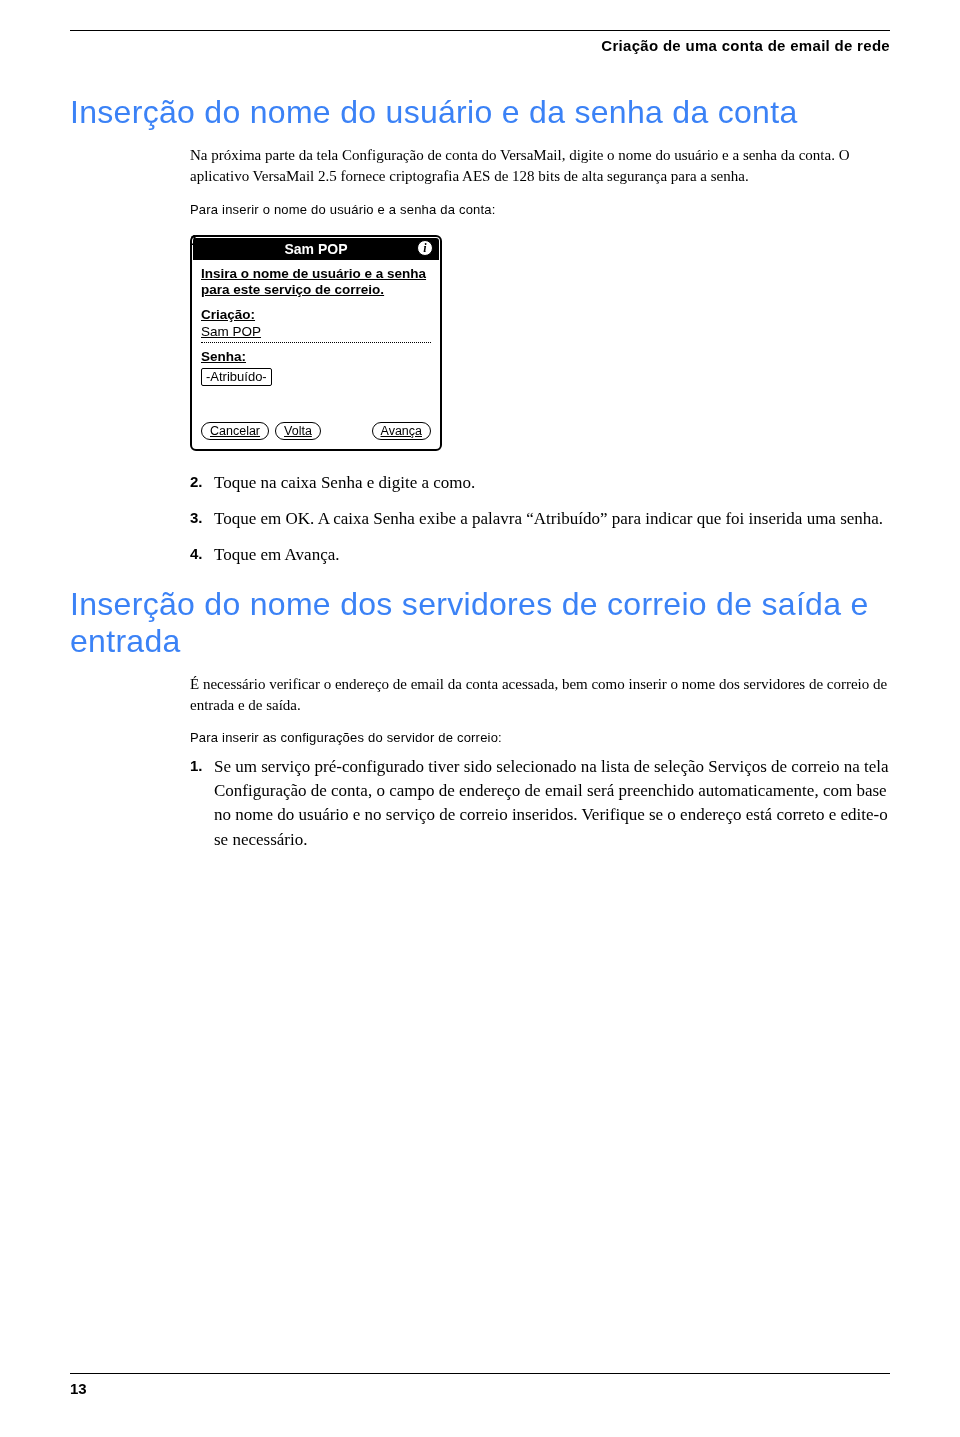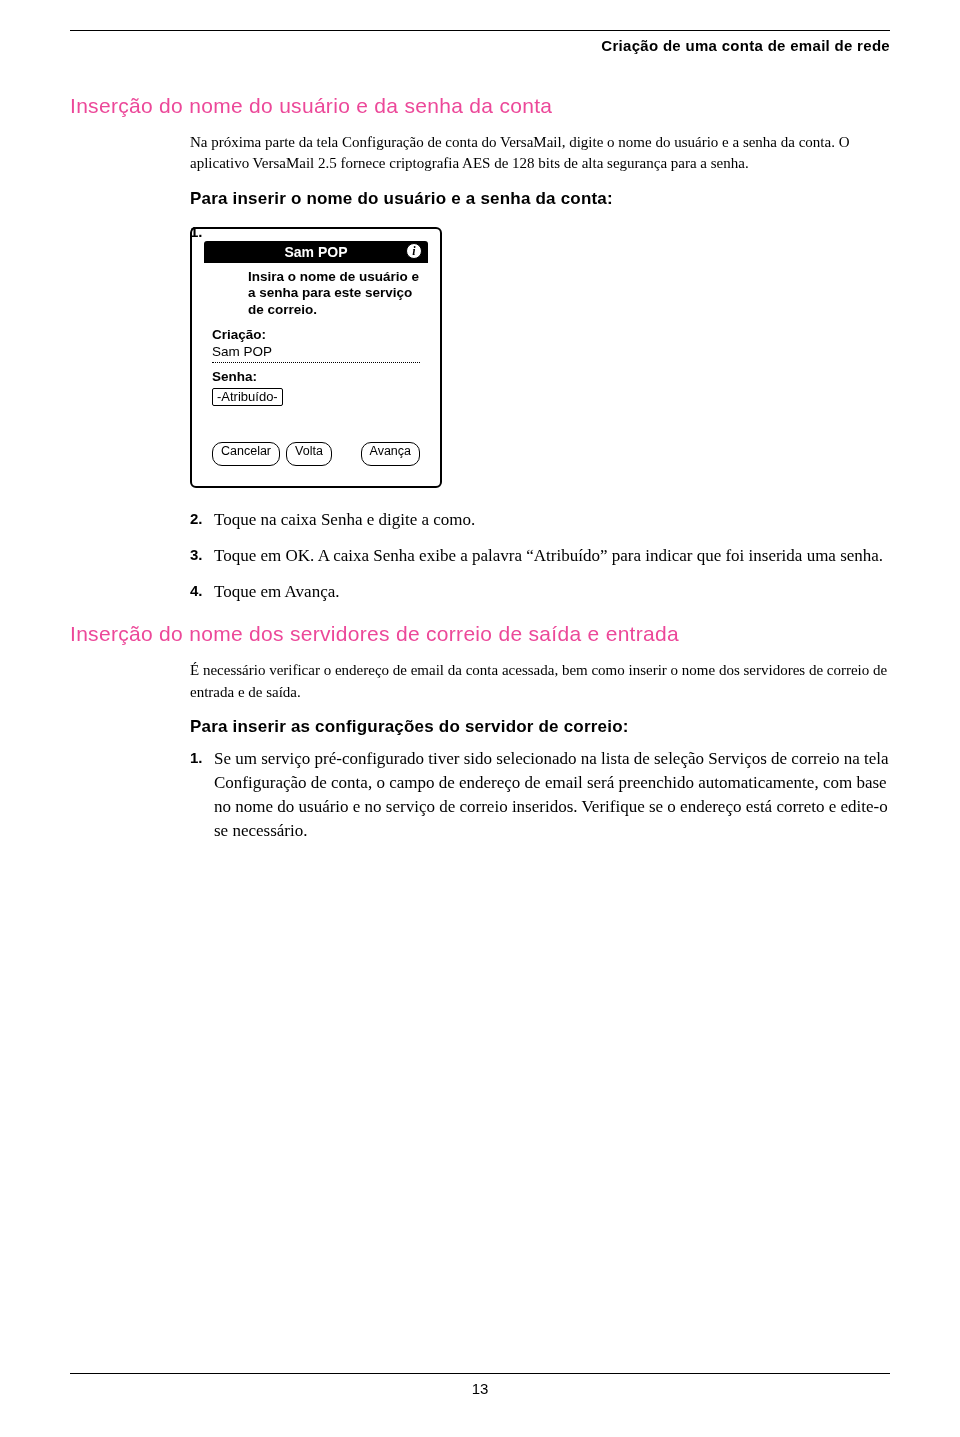--- a/index.html
+++ b/index.html
@@ -20,38 +20,38 @@
     text-align: right;
     font-family: Liberation Sans, sans-serif;
     font-size: 15px;
     font-weight: 600;
     letter-spacing: 0.3px;
     margin-bottom: 40px;
   }
   h2.sect {
     font-family: "Arial Narrow", Arial, sans-serif;
     font-weight: 400;
-    font-size: 21px;
-    color: #ec4899;
+    font-size: 32px;
+    color: #3b82f6;
     letter-spacing: 0.3px;
     margin-bottom: 14px;
     font-stretch: condensed;
   }
   .body-indent {
     margin-left: 120px;
   }
   p.para {
     font-size: 15px;
     line-height: 1.42;
     margin-bottom: 14px;
   }
   .subhead {
     font-family: "Arial Narrow", Arial, sans-serif;
-    font-weight: 700;
-    font-size: 17px;
+    font-weight: 400;
+    font-size: 13px;
     margin-top: 6px;
     margin-bottom: 10px;
     letter-spacing: 0.2px;
   }
   ol.steps {
     list-style: none;
     margin-bottom: 18px;
   }
   ol.steps li {
     font-size: 17px;
@@ -66,24 +66,25 @@
     top: 0;
     font-family: Arial, sans-serif;
     font-weight: bold;
     font-size: 15px;
   }
   
   .device {
     border: 2px solid #000;
     border-radius: 6px;
     width: 252px;
-    padding: 12px;
+    padding: 1px;
     background: #fff;
     font-family: Arial, sans-serif;
     margin: 8px 0 20px 0;
+    text-decoration: underline;
   }
   .device-titlebar {
     background: #000;
     color: #fff;
     font-weight: bold;
     font-size: 14px;
     text-align: center;
     position: relative;
     height: 22px;
     line-height: 22px;
@@ -107,21 +108,20 @@
     font-style: italic;
   }
   .device-body {
     padding: 6px 8px 8px 8px;
     font-size: 13.5px;
     line-height: 1.25;
   }
   .device-body .instr {
     font-weight: 600;
     margin-bottom: 8px;
-    margin-left: 36px;
   }
   .device-body .lbl {
     font-weight: bold;
     margin-top: 6px;
   }
   .device-body .val {
     border-bottom: 1px dotted #000;
     font-family: "Arial Narrow", Arial, sans-serif;
     padding-bottom: 1px;
     margin-bottom: 2px;
@@ -140,38 +140,38 @@
     justify-content: space-between;
     margin-top: 36px;
   }
   .device-buttons .leftgrp { display: flex; gap: 6px; }
   .pbtn {
     border: 1.5px solid #000;
     border-radius: 10px;
     padding: 0 8px;
     font-size: 12.5px;
     line-height: 17px;
-    height: 24px;
+    height: 18px;
     font-family: "Arial Narrow", Arial, sans-serif;
     background: #fff;
   }
   .footer {
     position: absolute;
     bottom: 40px;
     left: 70px;
     right: 70px;
   }
   .footer-line {
     border-top: 1px solid #000;
     margin-bottom: 6px;
   }
   .page-num {
-    text-align: center;
+    text-align: left;
     font-family: Arial, sans-serif;
-    font-weight: normal;
+    font-weight: bold;
     font-size: 15px;
   }
 </style>
 </head>
 <body>
 
 <div class="header-line"></div>
 <div class="header-text">Criação de uma conta de email de rede</div>
 
 <h2 class="sect">Inserção do nome do usuário e da senha da conta</h2>

